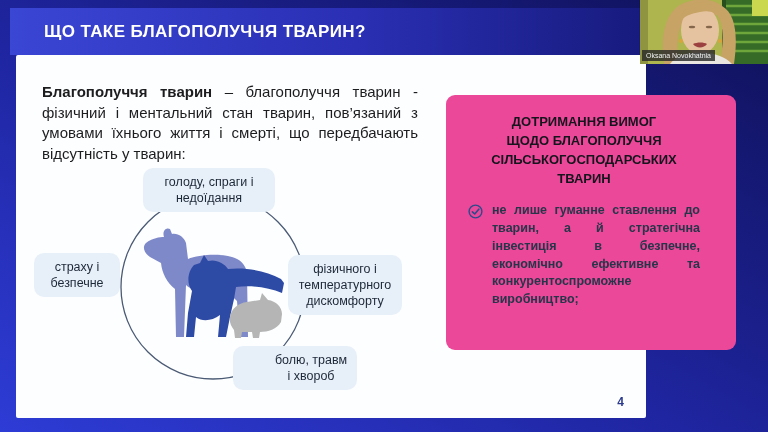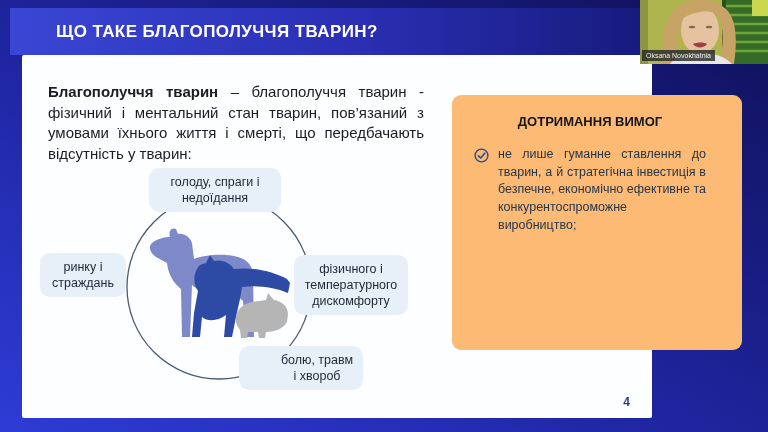--- a/index.html
+++ b/index.html
@@ -2,48 +2,48 @@
 <html><head>
 <meta charset="utf-8">
 <style>
   html,body{margin:0;padding:0;background:#000;}
   *{box-sizing:border-box;font-family:"Liberation Sans",sans-serif;}
   .stage{position:relative;width:768px;height:432px;overflow:hidden;
          background:linear-gradient(to top right,#2e3cd6 0%,#1f25a0 45%,#0f1158 100%);}
   
   .titlebar{position:absolute;left:10px;top:8px;width:630px;height:47px;
             background:linear-gradient(90deg,#3a46d4 0%,#2a2fb4 55%,#171b7e 100%);
-            display:flex;align-items:center;padding-left:46px;}
+            display:flex;align-items:center;padding-left:34px;}
   .titlebar h1{margin:0;color:#ffffff;font-size:17px;font-weight:bold;letter-spacing:.4px;}
   
-  .card{position:absolute;left:22px;top:55px;width:630px;height:363px;
+  .card{position:absolute;left:16px;top:55px;width:630px;height:363px;
         background:#fdfeff;border-radius:2px;}
   .definition{position:absolute;left:26px;top:12px;width:376px;
               font-size:15px;line-height:1.38;color:#1d1d1f;text-align:justify;}
   .definition .term{font-weight:bold;}
   
   .diagram{position:absolute;left:0;top:100px;width:410px;height:255px;}
   .diagram svg{position:absolute;left:0;top:0;}
   .dlabel{position:absolute;background:#e7f0f9;border-radius:10px;
           color:#1c2737;font-size:12.5px;line-height:1.28;text-align:center;
           padding:6px 8px;display:flex;align-items:center;justify-content:flex-start;}
   .dl-top{left:127px;top:13px;width:132px;min-height:38px;}
   .dl-left{left:18px;top:98px;width:86px;min-height:44px;}
   .dl-right{left:272px;top:100px;width:114px;min-height:58px;}
   .dl-bleft{left:46px;top:191px;width:100px;min-height:38px;}
   .dl-bright{left:217px;top:191px;width:124px;min-height:38px;padding-left:40px;}
   
   .panel{position:absolute;left:430px;top:40px;width:290px;min-height:255px;
-         background:#fdba74;border-radius:9px;padding:18px 36px 16px 22px;}
+         background:#ec4899;border-radius:9px;padding:18px 36px 16px 22px;}
   .panel-head{color:#15151d;font-weight:bold;font-size:13px;line-height:1.45;
               text-align:center;margin-bottom:14px;}
   .panel-head span{display:block;}
   .bullet{display:flex;margin-bottom:12px;}
   .bullet .ck{flex:0 0 15px;margin-right:9px;margin-top:2px;}
-  .bullet p{margin:0;font-size:12.5px;line-height:1.42;color:#25364b;text-align:justify;}
+  .bullet p{margin:0;font-size:12.5px;line-height:1.42;color:#25364b;text-align:justify;font-weight:bold;}
   .pagenum{position:absolute;right:22px;bottom:9px;color:#2c3a8e;
            font-size:12px;font-weight:bold;}
   
   .webcam{position:absolute;right:0;top:0;width:128px;height:64px;z-index:9;
           overflow:hidden;background:#aeb44e;}
   .nametag{position:absolute;left:2px;bottom:3px;background:rgba(42,42,42,.82);
            color:#f2f2f2;font-size:7px;padding:2px 4px;line-height:1;}
 </style>
 </head>
 <body>
@@ -76,33 +76,35 @@
 
           <path fill="#b5b5b5" d="M96,92 C97,84 104,78 113,77 L126,75 L128,68 L134,75 C142,76 148,82 148,89
                L147,97 C143,104 134,107 126,107 L125,113 L119,113 L118,107 L108,107
                L107,113 L101,113 L100,105 C97,101 95,97 96,92 Z"></path>
         </g>
       </svg>
       <div class="dlabel dl-top">
         <span>голоду, спраги і недоїдання</span>
       </div>
       <div class="dlabel dl-left">
-        <span>ринку і страждань</span>
+        <span>страху і безпечне</span>
       </div>
       <div class="dlabel dl-right">
         <span>фізичного і температурного дискомфорту</span>
       </div>
       <div class="dlabel dl-bright">
         <span>болю, травм і хвороб</span>
       </div>
     </div>
 
     <div class="panel">
       <div class="panel-head">
         <span>ДОТРИМАННЯ ВИМОГ</span>
+        <span>ЩОДО БЛАГОПОЛУЧЧЯ</span>
+        <span>СІЛЬСЬКОГОСПОДАРСЬКИХ ТВАРИН</span>
       </div>
       <div class="bullet">
         <svg class="ck" width="15" height="15" viewBox="0 0 15 15">
           <circle cx="7.5" cy="7.5" r="6.4" fill="none" stroke="#2c4a8c" stroke-width="1.4"></circle>
           <path d="M4.4,7.8 L6.7,10 L10.8,5.2" fill="none" stroke="#2c4a8c" stroke-width="1.6" stroke-linecap="round" stroke-linejoin="round"></path>
         </svg>
         <p>не лише гуманне ставлення до тварин, а й стратегічна інвестиція в безпечне, економічно ефективне та конкурентоспроможне виробництво;</p>
       </div>
     </div>
 

